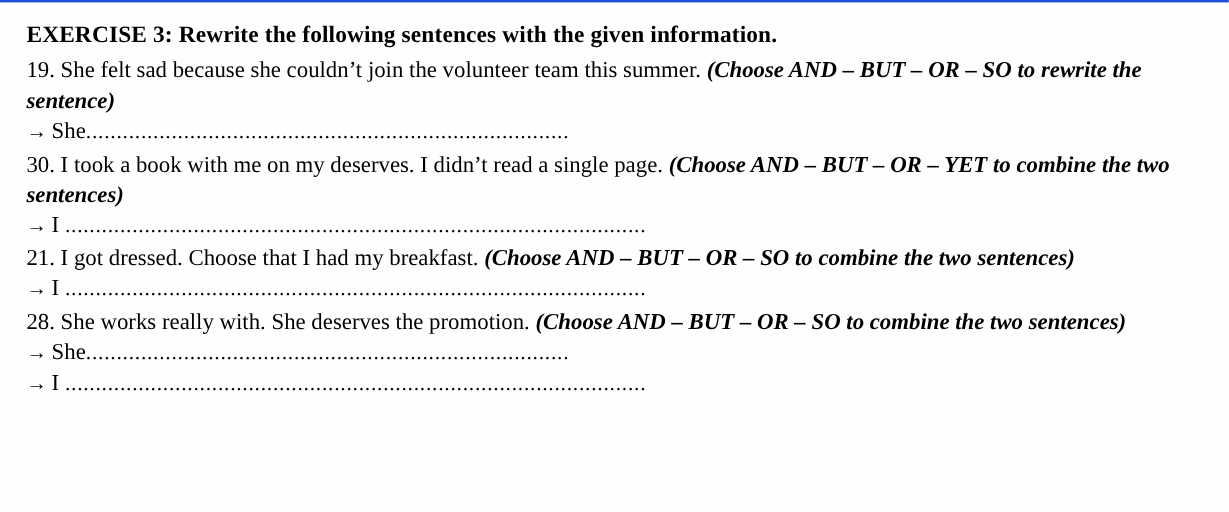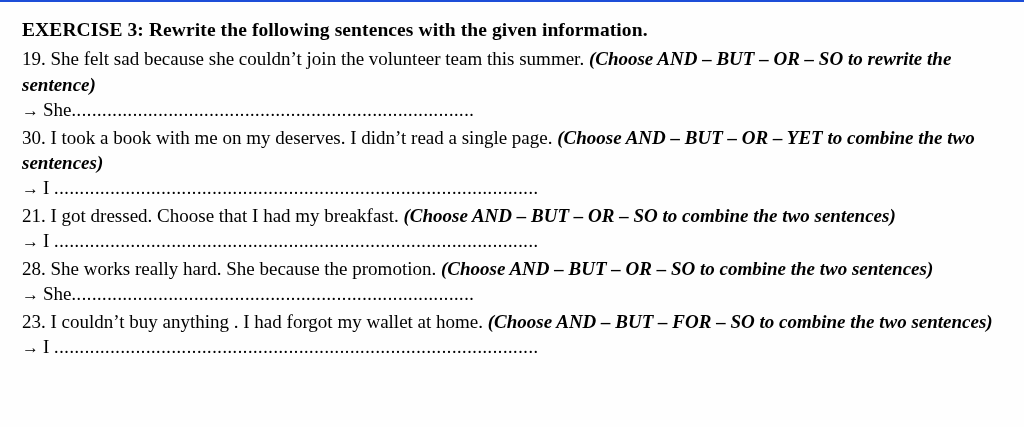--- a/index.html
+++ b/index.html
@@ -96,33 +96,26 @@
     </span>
   </div>
   <div class="answer-line">
     <span class="arrow">→</span><span>I</span>
     <span class="dots">...............................................................................................</span>
   </div>
 
   <div class="item">
     <span class="prompt">
       <span>28.</span>
-      <span>She works really hard. She because the promotion.</span>
+      <span>She works really with. She deserves the promotion.</span>
       <span class="cue">(Choose AND – BUT – OR – SO  to combine the two sentences)</span>
     </span>
   </div>
   <div class="answer-line">
     <span class="arrow">→</span><span>She</span><span class="dots">...............................................................................</span>
   </div>
 
-  <div class="item">
-    <span class="prompt">
-      <span>23.</span>
-      <span>I couldn’t buy anything . I had forgot my wallet at home.</span>
-      <span class="cue">(Choose AND – BUT – FOR – SO  to combine the two sentences)</span>
-    </span>
-  </div>
   <div class="answer-line">
     <span class="arrow">→</span><span>I</span>
     <span class="dots">...............................................................................................</span>
   </div>
 
 </div>
 
 </body></html>

